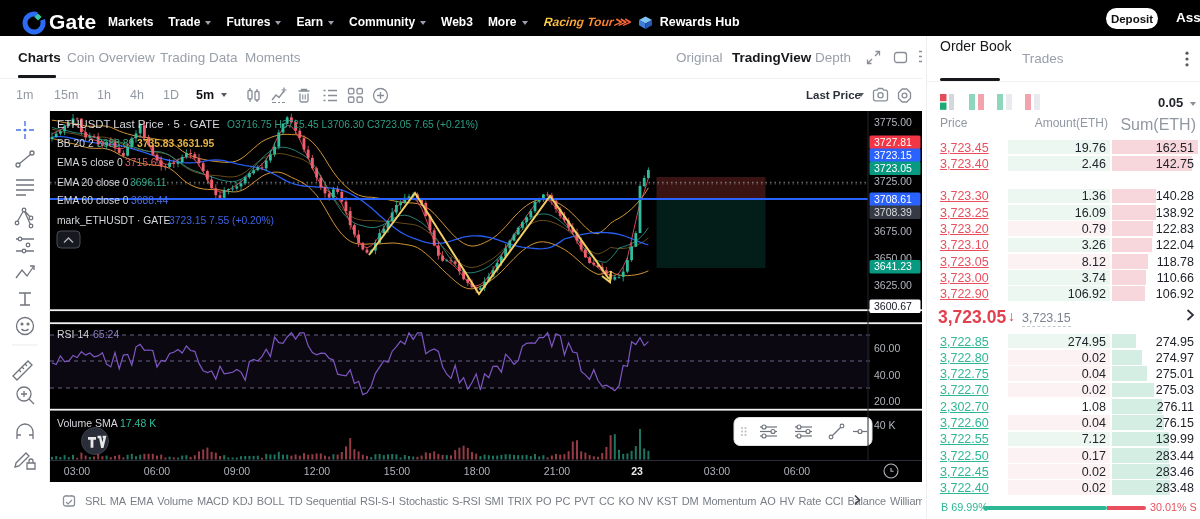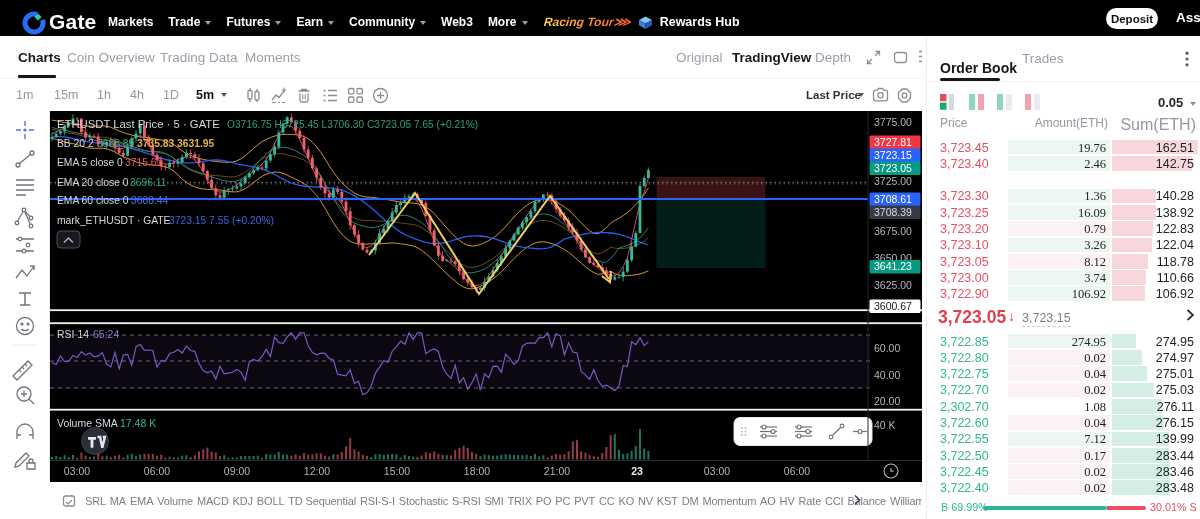--- a/index.html
+++ b/index.html
@@ -29,22 +29,22 @@
 #ltool { position:absolute; left:0; top:111px; width:50px; height:371px; background:#fff; border-right:1px solid #e9ebee; }
 
 #bstrip { position:absolute; left:0; top:482px; width:930px; height:37px; background:#fff; display:flex; align-items:center; }
 #bstrip .w { color:#787d86; font-size:11px; margin-right:3.9px; letter-spacing:-0.15px; white-space:nowrap; }
 
 #rp { position:absolute; left:922px; top:36px; width:278px; height:483px; background:#fff; }
 #rp .divider { position:absolute; left:4px; top:0; width:1px; height:483px; background:#eceef1; }
 .ob-red { color:#e8505f; }
 .ob-green { color:#2eb795; }
 .row { position:absolute; left:18px; width:256px; height:16.3px; font-size:12.5px; }
-.row .p { position:absolute; left:0; top:1.5px; }
-.row .a { position:absolute; right:90px; top:1.5px; text-align:right; color:#21252b;font-family:Liberation Serif, serif; }
+.row .p { position:absolute; left:0; top:1.5px;text-decoration:underline; }
+.row .a { position:absolute; right:90px; top:1.5px; text-align:right; color:#21252b; }
 .row .s { position:absolute; right:2px; top:1.5px; text-align:right; color:#21252b; }
 .row .abg { position:absolute; left:68px; top:0.8px; width:102px; height:14.7px; }
 .row .sbar { position:absolute; left:172px; top:0.8px; height:14.7px; }
 </style>
 </head>
 <body>
 
 <div id="nav">
   <div class="logo">
     <svg width="24" height="25" viewBox="0 0 24 25">
@@ -769,21 +769,21 @@
     <span class="w">Williams</span>
     <span class="w">BBW</span>
   <svg style="position:absolute;left:851px;top:12px" width="12" height="12" viewBox="0 0 12 12" fill="none" stroke="#3e434b" stroke-width="1.6">
       <path d="M4 1.5 L8.5 6 L4 10.5"></path>
     </svg>
 </div>
 
 <div id="rp">
   <div class="divider"></div>
 
-  <span style="position:absolute;left:18px;top:24px;font-size:14px;font-weight:bold;color:#17181b">Order Book</span>
+  <span style="position:absolute;left:18px;top:2px;font-size:14px;font-weight:normal;color:#17181b">Order Book</span>
   <span style="position:absolute;left:100px;top:15px;font-size:13.5px;color:#999fa9">Trades</span>
   <div style="position:absolute;left:18px;top:42px;width:60px;height:2.5px;background:#17181b;border-radius:1.5px"></div>
   <div style="position:absolute;left:5px;top:44.5px;width:273px;height:1px;background:#f0f2f4"></div>
   <svg style="position:absolute;left:263px;top:15px" width="4" height="16" viewBox="0 0 4 16">
       <circle cx="2" cy="2.2" r="1.6" fill="#565b63"></circle>
       <circle cx="2" cy="8" r="1.6" fill="#565b63"></circle>
       <circle cx="2" cy="13.8" r="1.6" fill="#565b63"></circle>
     </svg>
 
   <svg style="position:absolute;left:18px;top:58px" width="15" height="16" viewBox="0 0 15 16">

